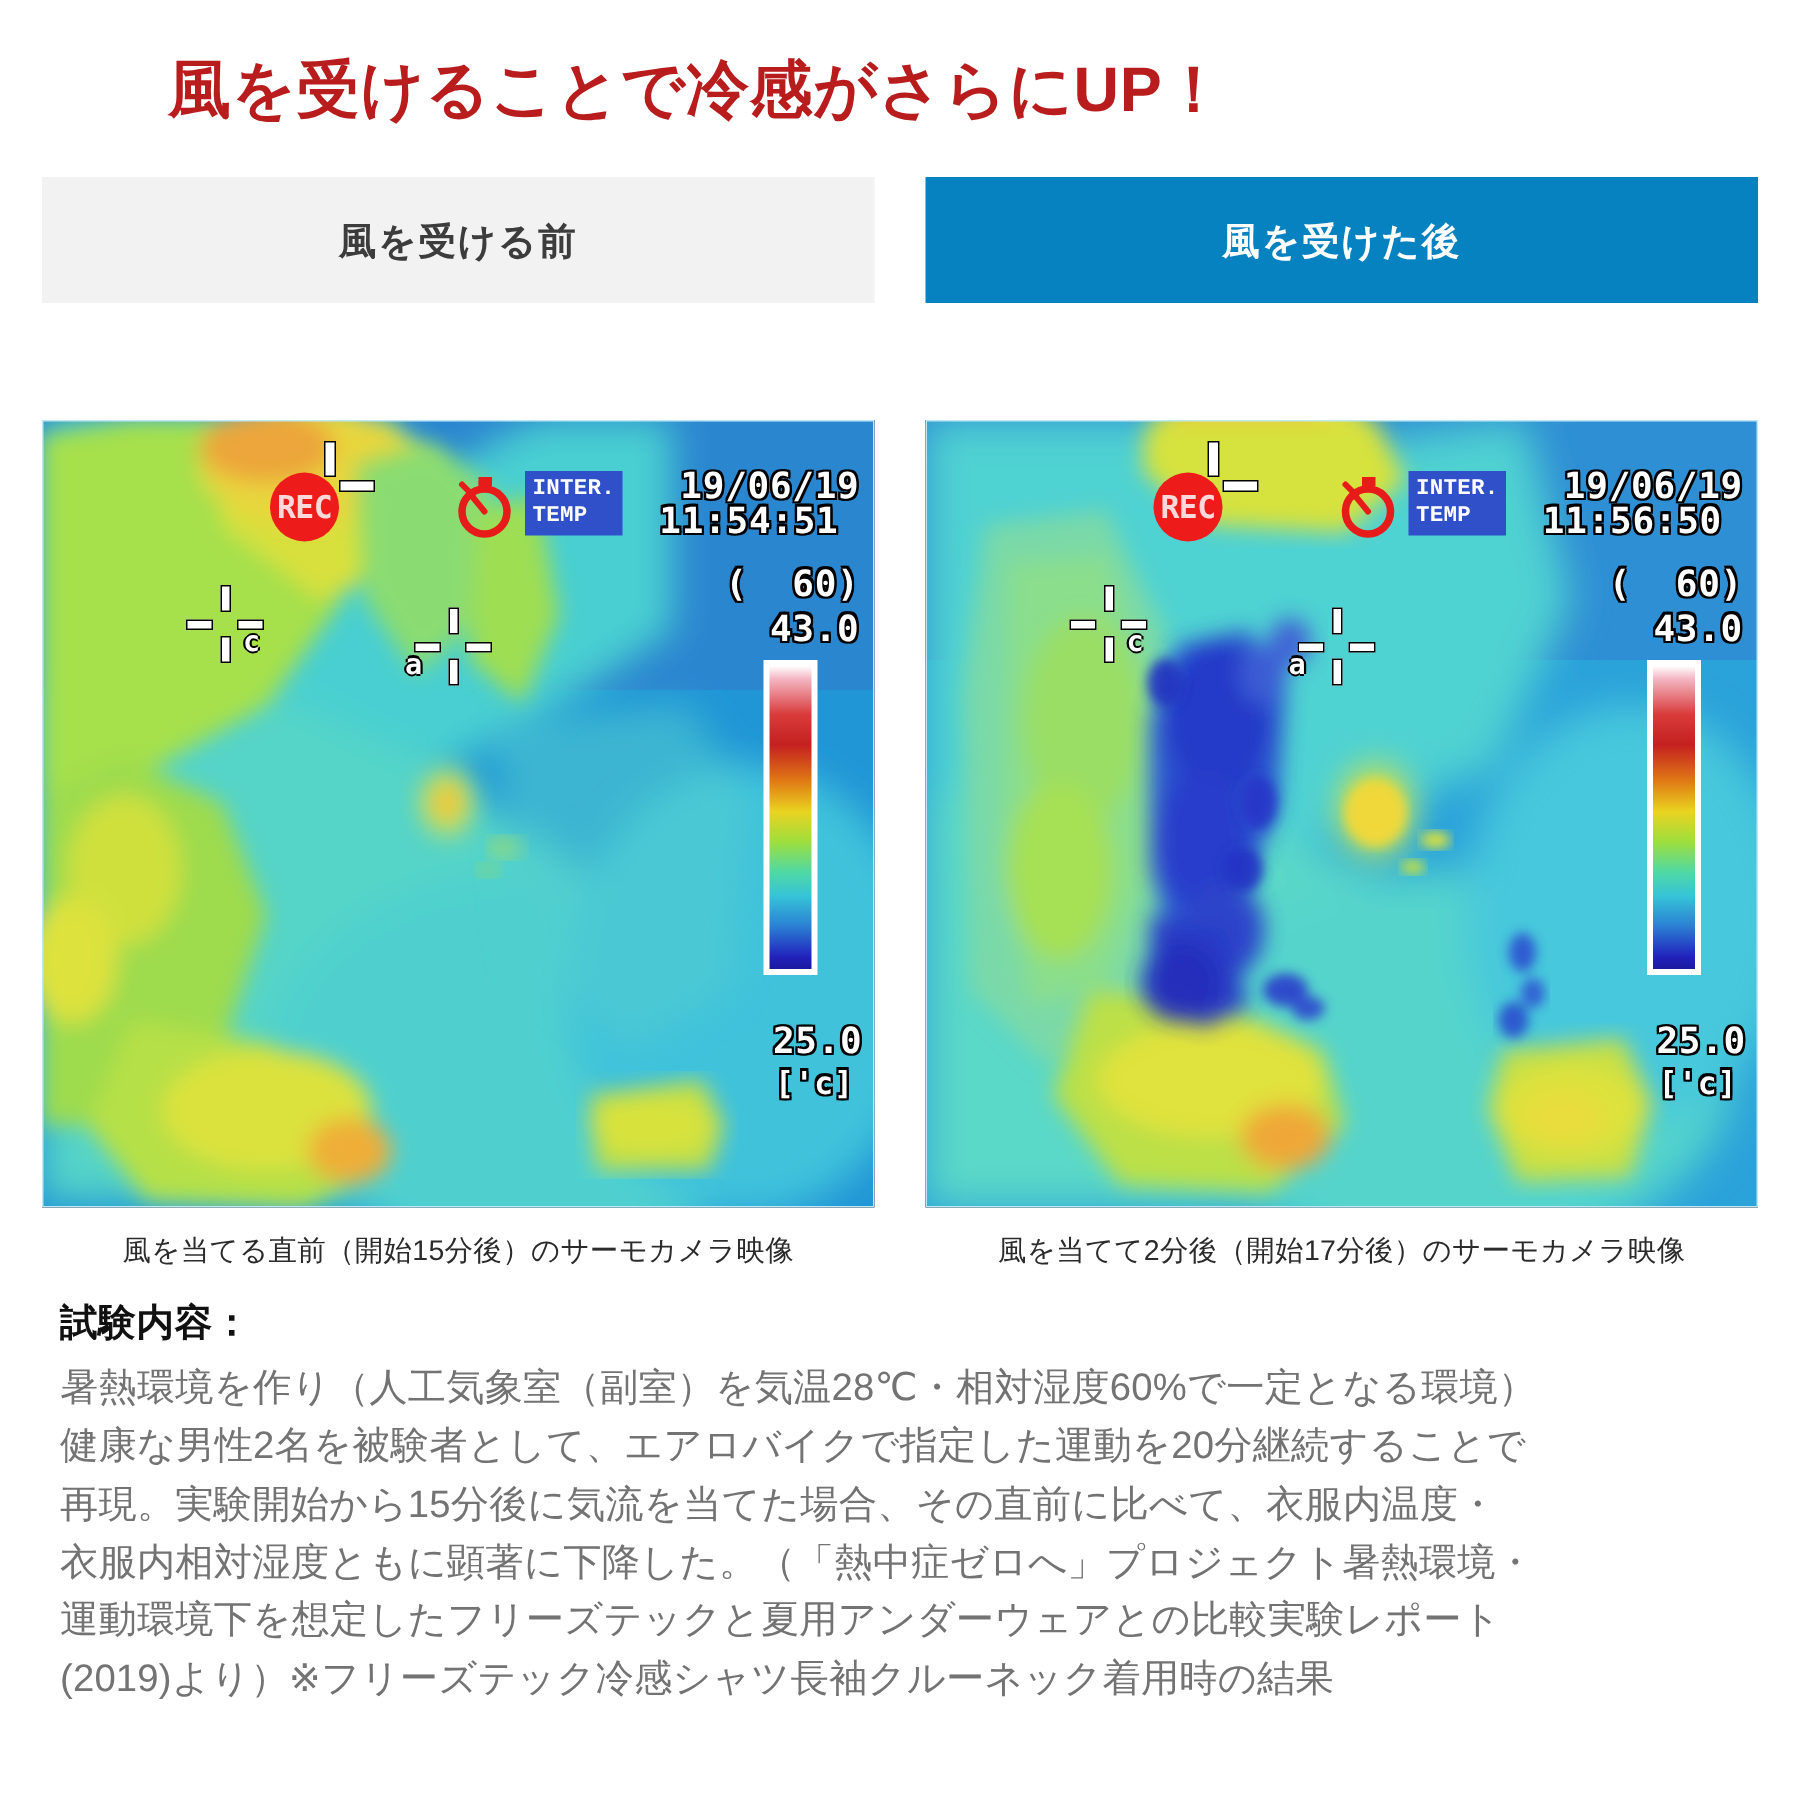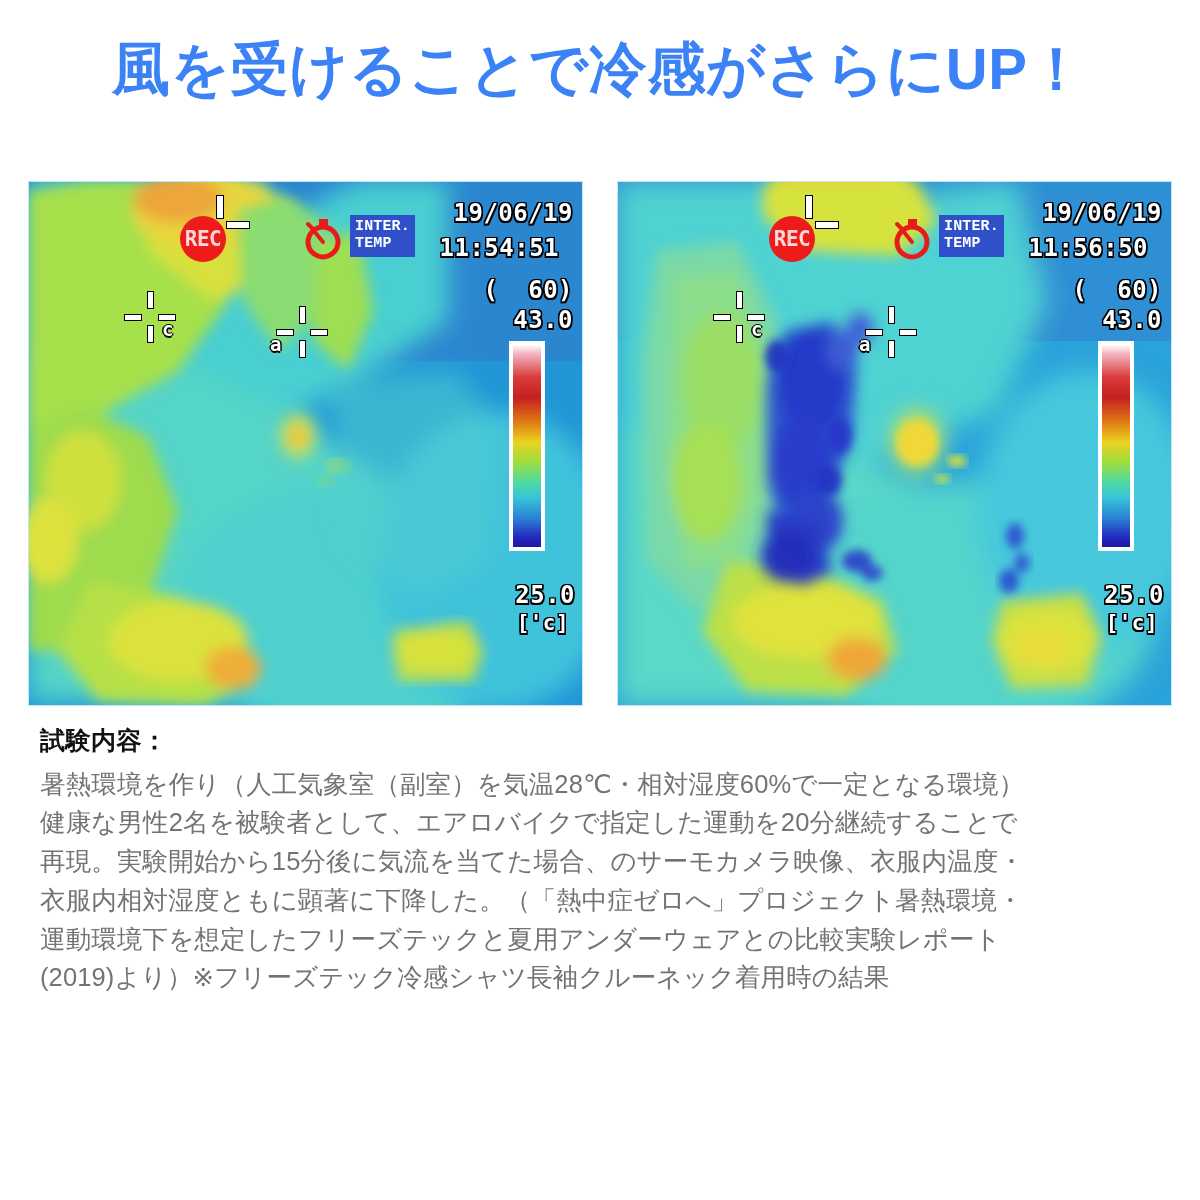--- a/index.html
+++ b/index.html
@@ -18,24 +18,24 @@
   .page {
     width: 1200px;
     height: 1200px;
     box-sizing: border-box;
     padding: 0 28px;
     position: relative;
   }
 
   
   .title {
-    font-size: 58px;
+    font-size: 42px;
     font-weight: bold;
     letter-spacing: 0.01em;
-    color: #3b82f6;
+    color: #b91c1c;
     padding-top: 36px;
     padding-left: 84px;
     line-height: 1.15;
     white-space: nowrap;
   }
 
   
   .panels {
     display: flex;
     gap: 34px;
@@ -90,21 +90,21 @@
   }
   .osd-text {
     position: absolute;
     font-size: 24px;
     letter-spacing: 0.02em;
     text-shadow:
       -1.5px 0 #000, 1.5px 0 #000, 0 -1.5px #000, 0 1.5px #000,
       -1.5px -1.5px #000, 1.5px -1.5px #000, -1.5px 1.5px #000, 1.5px 1.5px #000;
     white-space: pre;
   }
-  .osd-date  { right: 10px; top: 18px; }
+  .osd-date  { right: 10px; top: 30px; }
   .osd-time  { right: 24px; top: 53px; }
   .osd-range { right: 10px; top: 95px; }
   .osd-max   { right: 10px; top: 125px; }
   .osd-min   { right: 8px; top: 400px; }
   .osd-unit  { right: 14px; top: 430px; font-size: 21px; }
 
   
   .rec {
     position: absolute;
     left: 152px;
@@ -259,20 +259,28 @@
     white-space: nowrap;
   }
 </style>
 </head>
 <body>
 
 <div class="page">
 
   <div class="title">風を受けることで冷感がさらにUP！</div>
 
+  <div class="panels">
+    <div class="panel">
+      <div class="panel-header before">風を受ける前</div>
+    </div>
+    <div class="panel">
+      <div class="panel-header after">風を受けた後</div>
+    </div>
+  </div>
 
   <div class="panels">
 
     <div class="panel">
       <div class="thermal">
         <svg class="thermal-canvas" viewBox="0 0 555 525" preserveAspectRatio="none">
           <defs>
             <radialGradient id="L_warm1" cx="50%" cy="50%" r="50%">
               <stop offset="0%" stop-color="#e8e44a"></stop>
               <stop offset="45%" stop-color="#a8e04a"></stop>
@@ -497,24 +505,28 @@
           </div>
 
           <div class="scale-bar">
             <div class="grad"></div>
           </div>
         </div>
       </div>
     </div>
   </div>
 
+  <div class="captions">
+    <div class="caption">風を当てる直前（開始15分後）のサーモカメラ映像</div>
+    <div class="caption">風を当てて2分後（開始17分後）のサーモカメラ映像</div>
+  </div>
 
   <div class="body-block">
     <div class="body-heading">試験内容：</div>
     <div class="body-line">暑熱環境を作り（人工気象室（副室）を気温28℃・相対湿度60%で一定となる環境）</div>
     <div class="body-line">健康な男性2名を被験者として、エアロバイクで指定した運動を20分継続することで</div>
-    <div class="body-line">再現。実験開始から15分後に気流を当てた場合、のサーモカメラ映像、衣服内温度・</div>
+    <div class="body-line">再現。実験開始から15分後に気流を当てた場合、その直前に比べて、衣服内温度・</div>
     <div class="body-line">衣服内相対湿度ともに顕著に下降した。（「熱中症ゼロへ」プロジェクト暑熱環境・</div>
     <div class="body-line">運動環境下を想定したフリーズテックと夏用アンダーウェアとの比較実験レポート</div>
     <div class="body-line">(2019)より）※フリーズテック冷感シャツ長袖クルーネック着用時の結果</div>
   </div>
 
 </div>
 
 </body></html>

